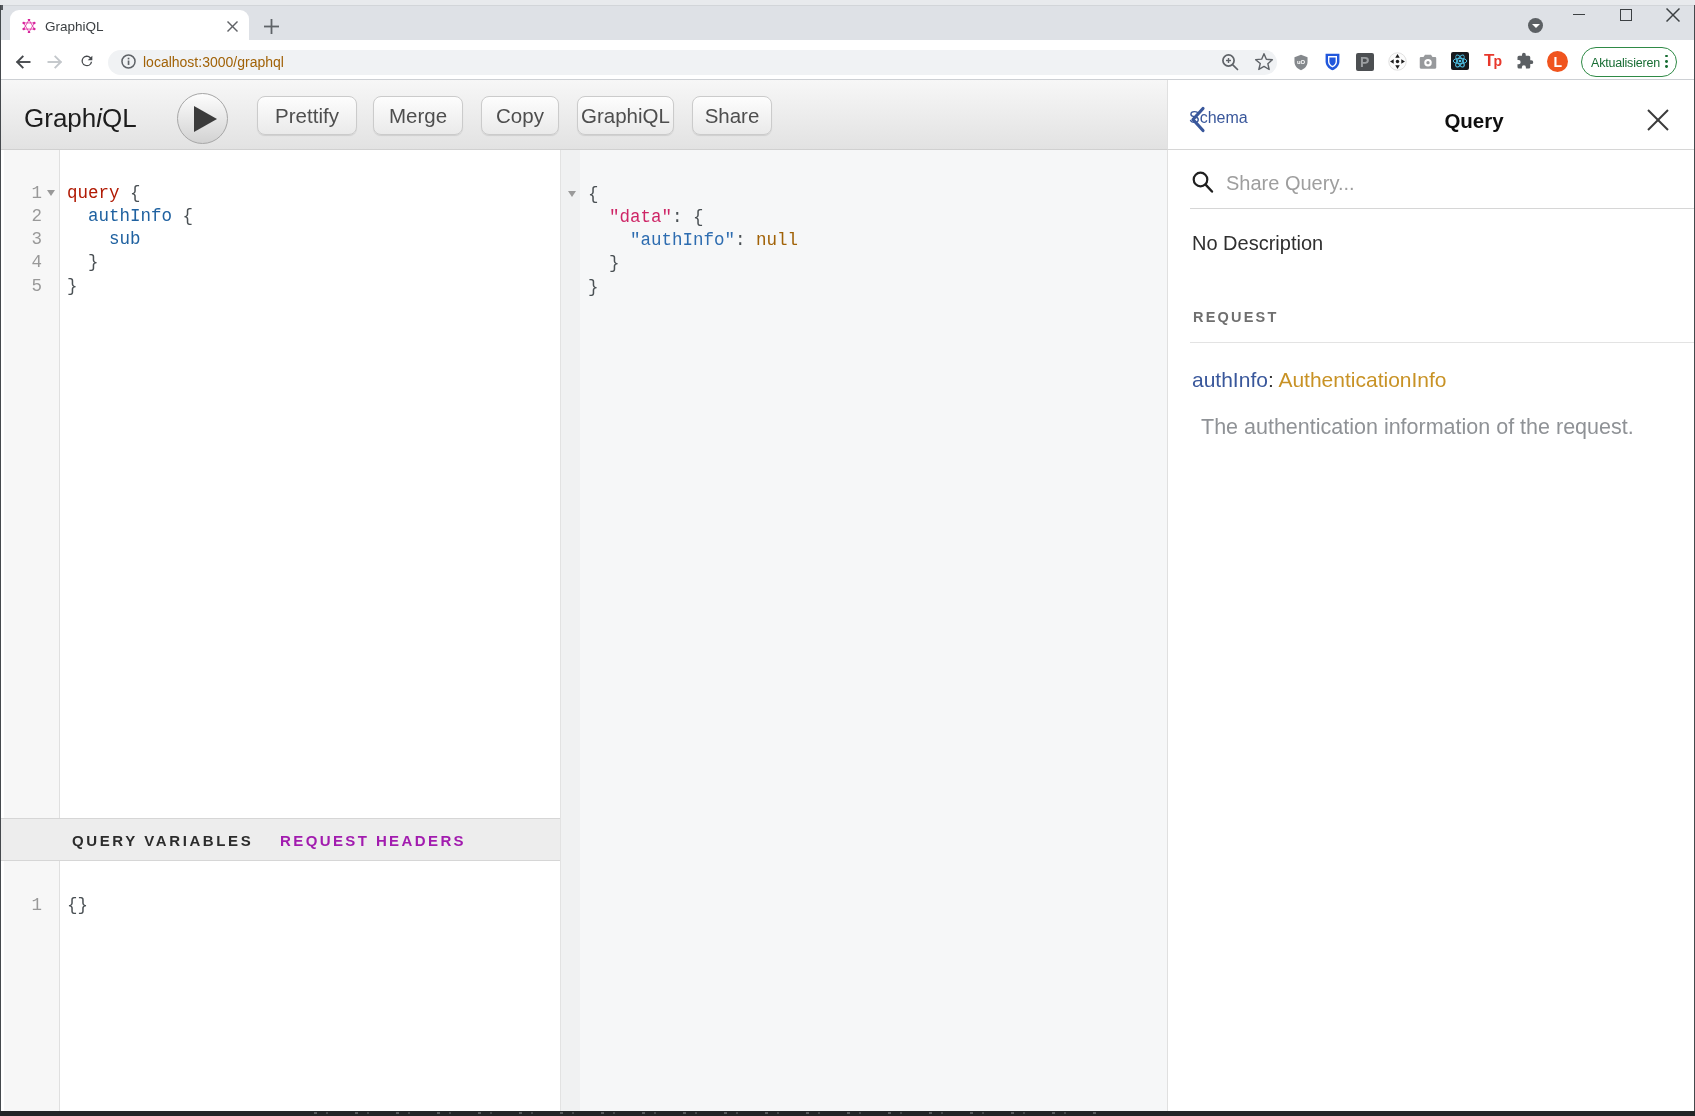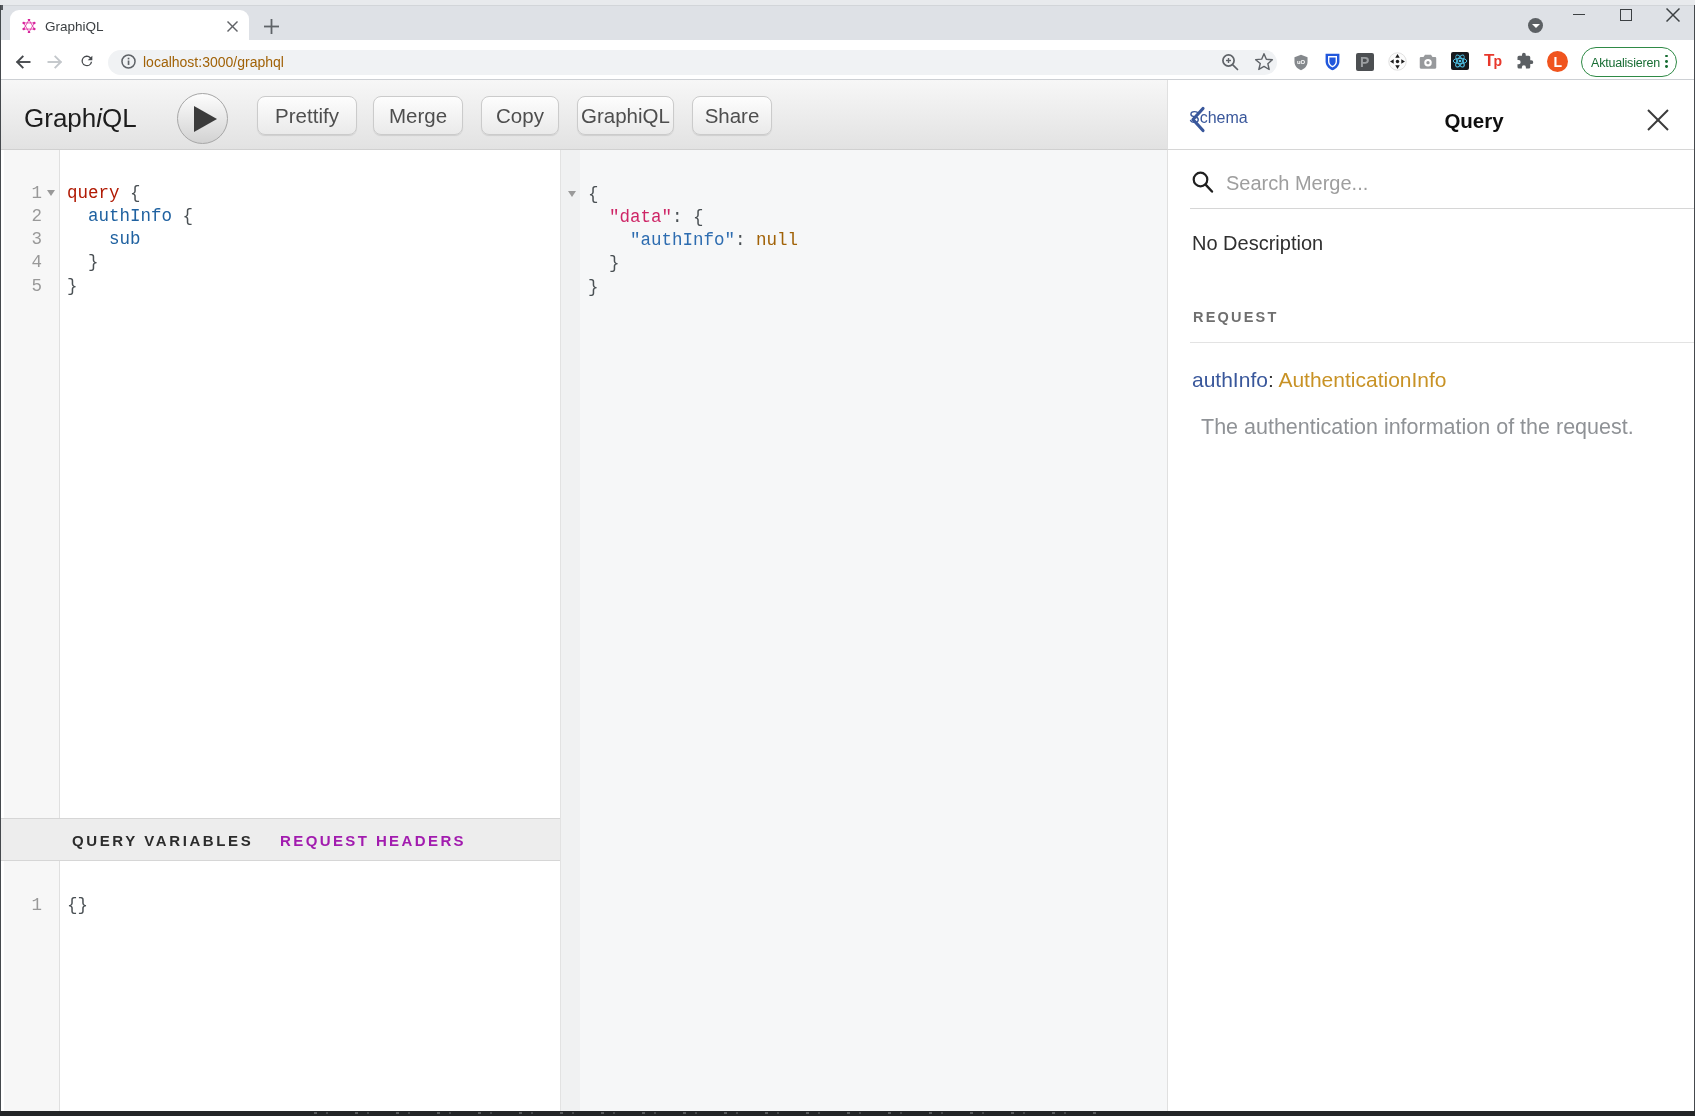--- a/index.html
+++ b/index.html
@@ -247,21 +247,21 @@
       </g>
     </svg>
   </div>
 
 <div class="abs" style="left:1192px;top:171px;width:22px;height:23px;">
 <svg width="22" height="23" viewBox="0 0 22 23">
       <circle cx="8.5" cy="8.5" r="6.8" fill="none" stroke="#202020" stroke-width="2.2"></circle>
       <line x1="13.6" y1="13.6" x2="20" y2="20.5" stroke="#202020" stroke-width="2.4" stroke-linecap="round"></line>
     </svg>
   </div>
-<div class="abs" style="left:1226px;top:172px;font-size:20px;color:#9e9e9e;">Search Merge...</div>
+<div class="abs" style="left:1226px;top:172px;font-size:20px;color:#9e9e9e;">Share Query...</div>
 <div class="abs" style="left:1190px;top:208px;width:505px;height:1px;background:#d6d6d6;"></div>
 <div class="abs" style="left:1192px;top:232px;font-size:20px;color:#2f2f2f;">No Description</div>
 <div class="abs" style="left:1193px;top:309px;font-size:14.5px;font-weight:bold;letter-spacing:2.2px;color:#6f6f6f;">REQUEST</div>
 <div class="abs" style="left:1190px;top:342px;width:505px;height:1px;background:#e3e3e3;"></div>
 <div class="abs" style="left:1192px;top:368px;font-size:21px;text-align:right;"><span style="color:#39579b">authInfo</span><span style="color:#333">: </span><span style="color:#c89225">AuthenticationInfo</span></div>
 <div class="abs" style="left:1201px;top:415px;font-size:21.5px;color:#8f9296;">The authentication information of the request.</div>
 
 <div class="abs" style="left:0;top:5px;width:1px;height:1111px;background:#45494d;"></div>
 <div class="abs" style="left:1694px;top:5px;width:1px;height:1111px;background:#45494d;"></div>
 <div class="abs" style="left:0;top:1111px;width:1695px;height:5px;background:#232527;"></div>

